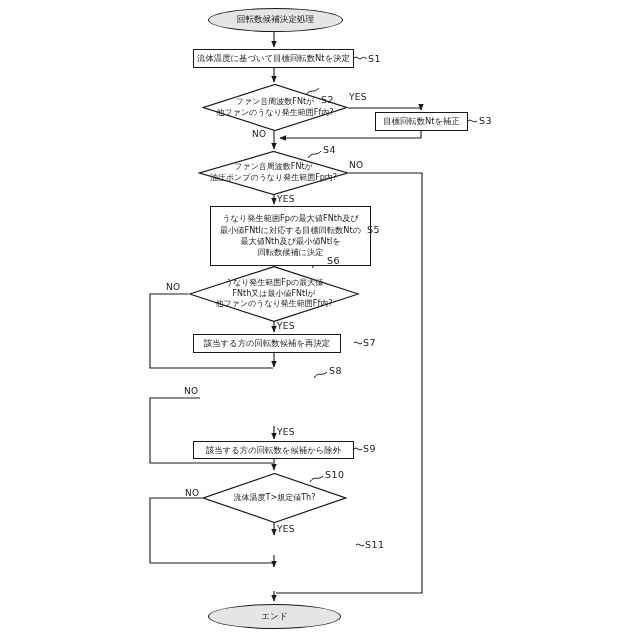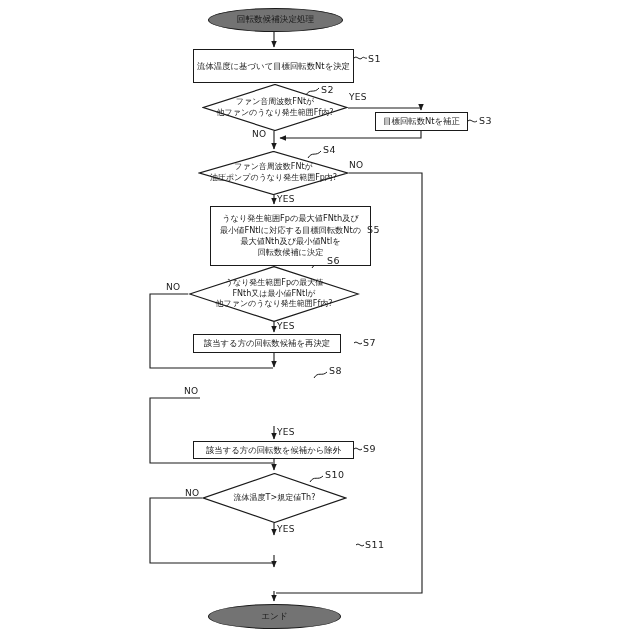--- a/index.html
+++ b/index.html
@@ -2,21 +2,21 @@
 <html><head>
 <meta charset="utf-8">
 <style>
   html,body{margin:0;padding:0;background:#ffffff;}
   body{width:640px;height:640px;font-family:"DejaVu Sans","Liberation Sans",sans-serif;color:#1a1a1a;}
   .canvas{position:relative;width:640px;height:640px;background:#ffffff;overflow:hidden;}
   .edges{position:absolute;left:0;top:0;width:640px;height:640px;}
   .node{position:absolute;box-sizing:border-box;display:flex;align-items:center;justify-content:center;text-align:center;}
   .rect{border:1.3px solid #1a1a1a;background:#ffffff;font-size:8.4px;line-height:1.3;white-space:nowrap;}
   .rect.multi{white-space:normal;}
-  .terminal{border:1.3px solid #1a1a1a;background:#737373;border-radius:50%;font-size:8.6px;}
+  .terminal{border:1.3px solid #1a1a1a;background:#e5e5e5;border-radius:50%;font-size:8.6px;}
   .diamond{background:transparent;}
   .diamond>svg{position:absolute;left:0;top:0;width:100%;height:100%;}
   .dtext{position:relative;z-index:2;font-size:8px;line-height:1.35;white-space:nowrap;}
   .mline{display:block;}
   .steplabel{position:absolute;font-size:9.5px;letter-spacing:.5px;white-space:nowrap;}
   .branchlabel{position:absolute;font-size:9px;letter-spacing:.3px;white-space:nowrap;}
   .pp-bar{position:absolute;top:0;bottom:0;width:1.3px;background:#1a1a1a;}
   .pp-bar.l{left:19px;} .pp-bar.r{right:19px;}
   .s5text{font-size:8.2px;line-height:1.38;}
 </style>
@@ -64,21 +64,21 @@
         <path d="M310,482 C314,475 318,481 323,476"></path>
         <path d="M356,545 c3,-3 5,3 8,0"></path>
       </g>
     </g>
   </svg>
 
   <div class="node terminal" style="left:208px;top:8px;width:135px;height:24px;">
     <span>回転数候補決定処理</span>
   </div>
 
-  <div class="node rect" style="left:193px;top:49px;width:161px;height:34px;">
+  <div class="node rect" style="left:193px;top:49px;width:161px;height:19px;">
     <span>流体温度に基づいて目標回転数Ntを決定</span>
   </div>
 
   <div class="node diamond" style="left:202px;top:84px;width:146px;height:47px;">
     <svg viewBox="0 0 100 100" preserveAspectRatio="none">
         <polygon points="50,1 99,50 50,99 1,50" fill="#ffffff" stroke="#1a1a1a" stroke-width="1.2" vector-effect="non-scaling-stroke"></polygon>
       </svg>
     <div class="dtext">
       <span class="mline">ファン音周波数FNtが</span>
       <span class="mline">他ファンのうなり発生範囲Ff内?</span>
@@ -137,21 +137,21 @@
     <span>該当する方の回転数を候補から除外</span>
   </div>
 
 
 
   <div class="node terminal" style="left:208px;top:604px;width:133px;height:25px;">
     <span>エンド</span>
   </div>
 
   <div class="steplabel" style="left:368px;top:53px;">S1</div>
-  <div class="steplabel" style="left:321px;top:84px;">S2</div>
+  <div class="steplabel" style="left:321px;top:94px;">S2</div>
   <div class="steplabel" style="left:479px;top:115px;">S3</div>
   <div class="steplabel" style="left:323px;top:144px;">S4</div>
   <div class="steplabel" style="left:367px;top:224px;">S5</div>
   <div class="steplabel" style="left:327px;top:255px;">S6</div>
   <div class="steplabel" style="left:363px;top:337px;">S7</div>
   <div class="steplabel" style="left:329px;top:365px;">S8</div>
   <div class="steplabel" style="left:363px;top:443px;text-align:center;">S9</div>
   <div class="steplabel" style="left:325px;top:469px;">S10</div>
   <div class="steplabel" style="left:365px;top:539px;">S11</div>
 

